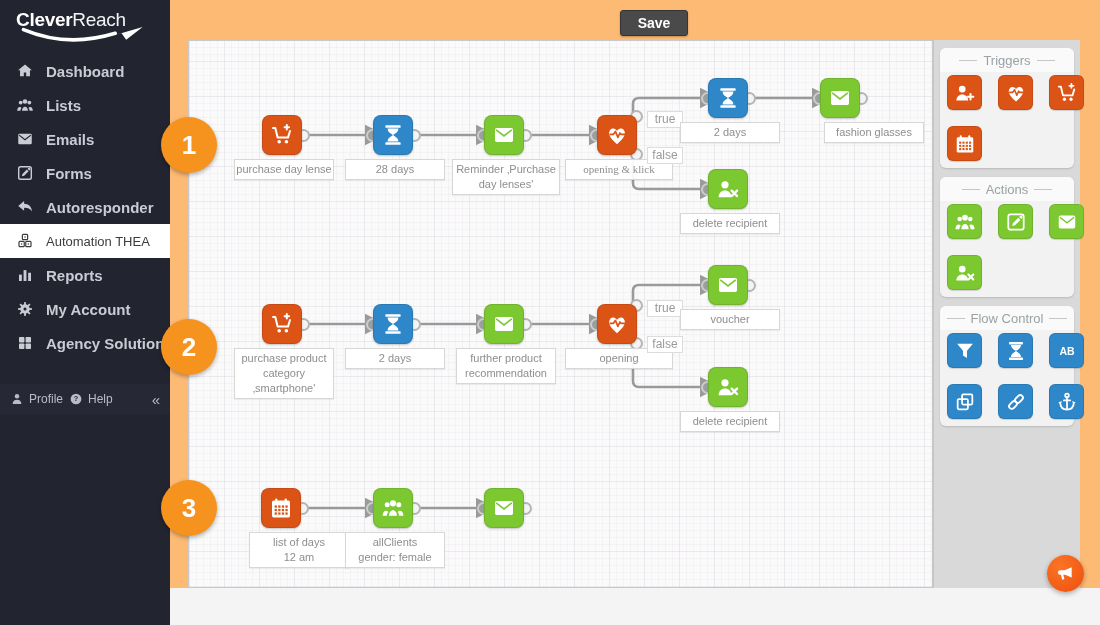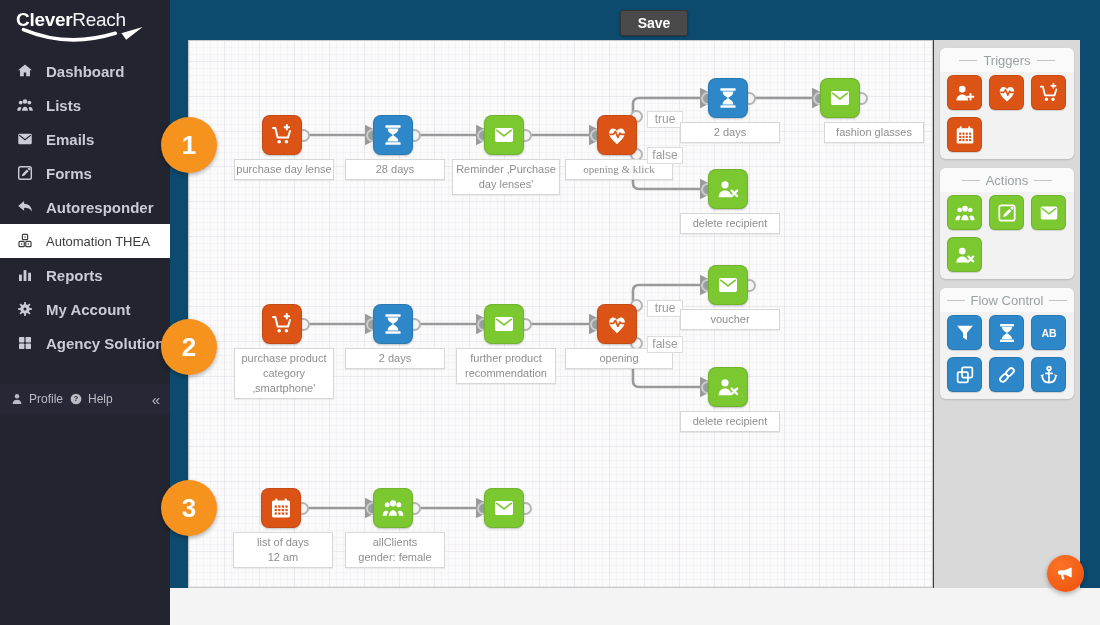--- a/index.html
+++ b/index.html
@@ -1,17 +1,17 @@
 <!DOCTYPE html>
 <html><head>
 <meta charset="utf-8">
 <style>
   html,body{margin:0;padding:0;background:#ffffff;}
   #app{position:relative;width:1100px;height:625px;overflow:hidden;
-       font-family:"Liberation Sans",sans-serif;background:#0c4a6e;}
+       font-family:"Liberation Sans",sans-serif;background:#fdba74;}
 
   
   #sidebar{position:absolute;left:0;top:0;width:170px;height:625px;
            background:#222530;--c:#222530;z-index:5;}
   #logo{position:relative;height:54px;color:#fff;}
   #logo .lg-text{position:absolute;left:16px;top:9px;font-size:19px;letter-spacing:-0.3px;}
   #logo .lg-bold{font-weight:bold;}
   #logo .lg-light{font-weight:normal;opacity:.95;}
   #logo svg{position:absolute;left:18px;top:26px;width:132px;height:22px;}
   .nav-item{position:relative;height:34px;display:flex;align-items:center;gap:12px;
@@ -65,21 +65,21 @@
              font-size:26px;font-weight:bold;box-shadow:0 2px 4px rgba(0,0,0,.3);}
 
   
   #palette{position:absolute;left:934px;top:40px;width:146px;height:548px;
            background:#d9d9d9;padding-top:8px;box-sizing:border-box;z-index:3;}
   .pbox{margin:0 6px 9px 6px;background:#f2f2f2;border-radius:6px;
         box-shadow:0 1px 2px rgba(0,0,0,.15);padding-bottom:7px;}
   .pbox-head{height:24px;display:flex;align-items:center;justify-content:center;gap:6px;
              color:#9aa2a4;font-size:13px;background:#fafafa;border-radius:6px 6px 0 0;}
   .pbox-head .dash{width:18px;height:1px;background:#c6c6c6;}
-  .pbody{display:grid;grid-template-columns:repeat(3,35px);gap:7px;padding:3px 7px 0 7px;}
+  .pbody{display:grid;grid-template-columns:repeat(3,35px);gap:16px;padding:3px 7px 0 7px;}
   .pbtn{width:35px;height:35px;border-radius:6px;display:flex;align-items:center;justify-content:center;
         color:#fff;cursor:pointer;border:1px solid rgba(0,0,0,.10);box-sizing:border-box;
         box-shadow:0 1px 1px rgba(0,0,0,.15);}
   .pbtn .icn-box{width:22px;height:22px;}
 
   
   #bottom-strip{position:absolute;left:170px;top:588px;width:930px;height:37px;background:#f5f4f4;}
   #fab{position:absolute;left:1047px;top:555px;width:37px;height:37px;border-radius:50%;z-index:7;
        background:radial-gradient(circle at 35% 30%, #fb7426, #ee4f0e);color:#fff;
        display:flex;align-items:center;justify-content:center;cursor:pointer;
@@ -434,21 +434,21 @@
               <rect x="12.8" y="12.9" width="2.3" height="2.3"></rect>
               <rect x="16.4" y="12.9" width="2.3" height="2.3"></rect>
               <rect x="5.6" y="16.4" width="2.3" height="2.3"></rect>
               <rect x="9.2" y="16.4" width="2.3" height="2.3"></rect>
               <rect x="12.8" y="16.4" width="2.3" height="2.3"></rect>
               <rect x="16.4" y="16.4" width="2.3" height="2.3"></rect>
             </g>
           </svg>
         </span>
       </div>
-      <div class="nlabel" style="left: 44px; top: 491px; width: 96px;">list of days
+      <div class="nlabel" style="left: 60px; top: 491px; width: 96px;">list of days
 12 am</div>
       <div class="port in" style="left: 176.5px; top: 460.5px;"></div>
       <div class="port out" style="left: 218.5px; top: 460.5px;"></div>
       <div class="node" style="left: 184px; top: 447px; background: rgb(124, 200, 49); --c: #7cc831;">
         <span class="icn-box">
           <svg class="icn" viewBox="0 0 24 24">
             <circle cx="6.2" cy="8.8" r="2.5" fill="currentColor"></circle>
             <circle cx="17.8" cy="8.8" r="2.5" fill="currentColor"></circle>
             <circle cx="12" cy="7.3" r="3.1" fill="currentColor"></circle>
             <path fill="currentColor" d="M8 19.8c0-3.4 1.8-5.6 4-5.6s4 2.2 4 5.6zM1.6 19.8c0-3 1.5-5 3.5-5 .9 0 1.7.4 2.3 1.1-.9 1.1-1.5 2.4-1.6 3.9zM22.4 19.8c0-3-1.5-5-3.5-5-.9 0-1.7.4-2.3 1.1.9 1.1 1.5 2.4 1.6 3.9z"></path>

